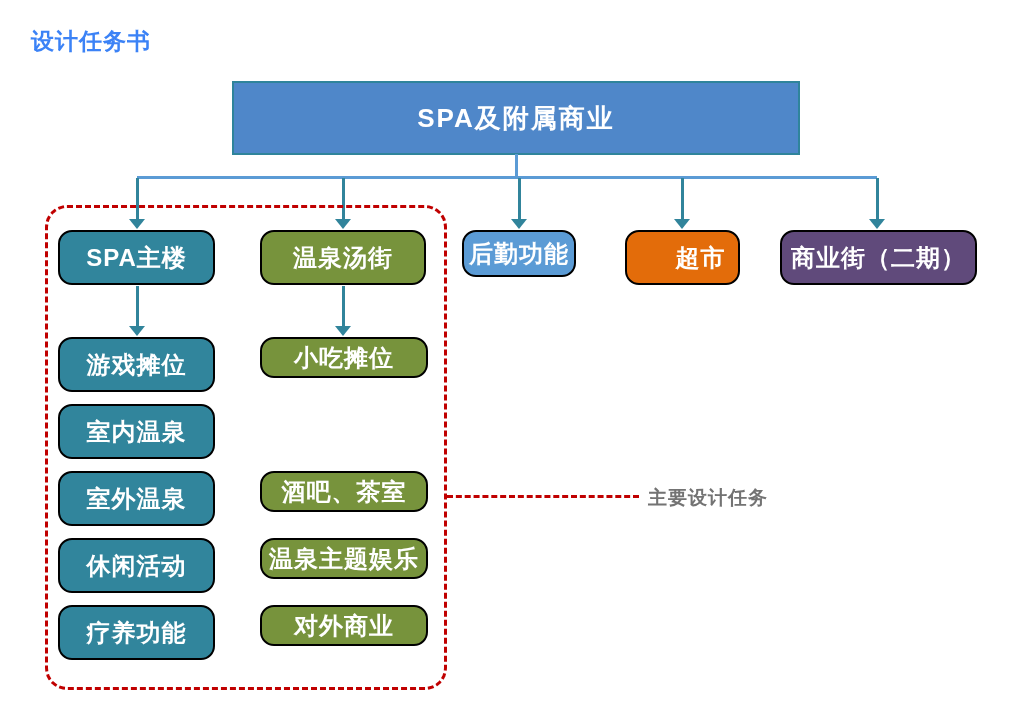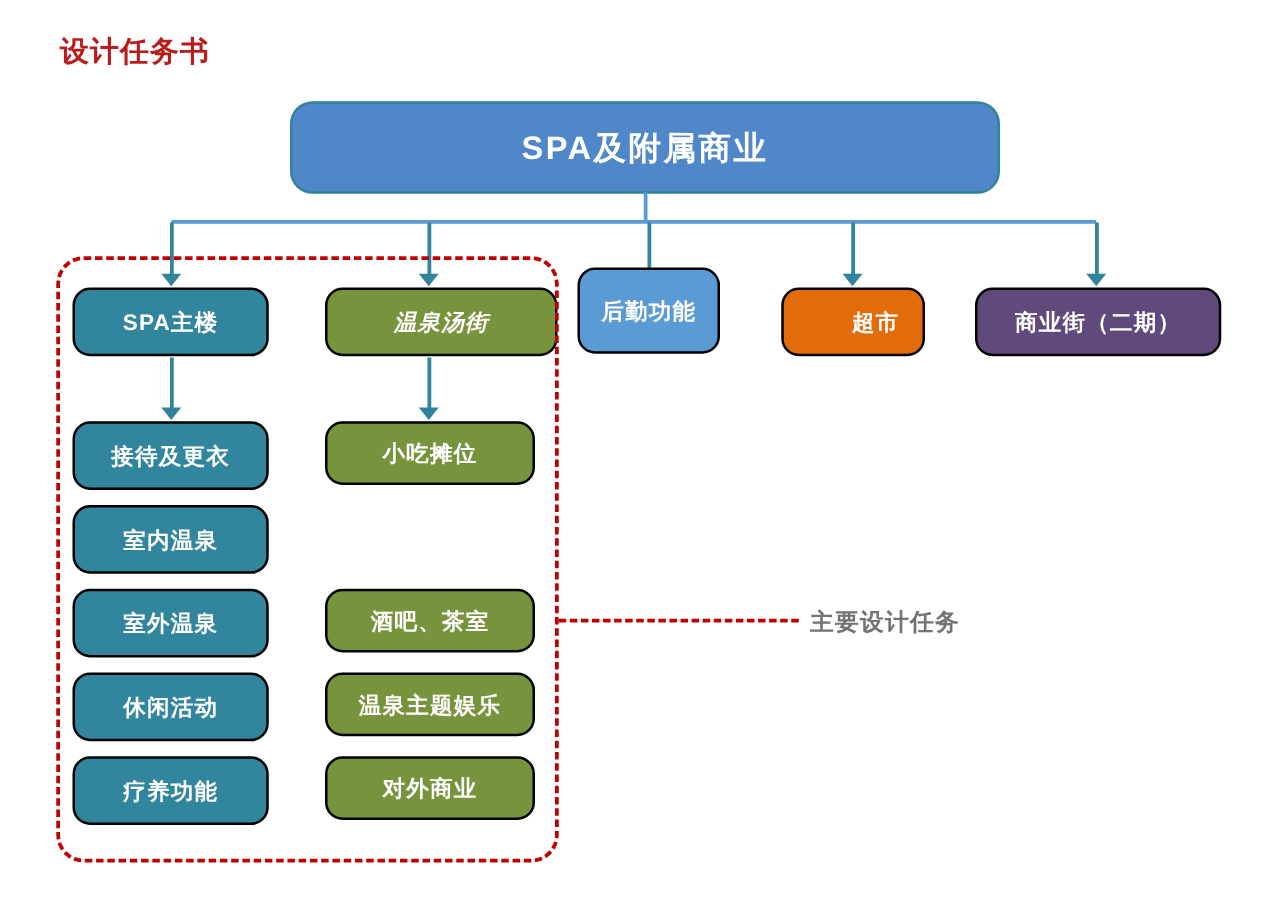--- a/index.html
+++ b/index.html
@@ -8,69 +8,69 @@
   .canvas {
     position: relative;
     width: 1024px;
     height: 724px;
     background: #ffffff;
     overflow: hidden;
   }
 
   .page-title {
     position: absolute;
-    left: 48px;
+    left: 31px;
     top: 26px;
     font-size: 23px;
     font-weight: bold;
-    color: #b91c1c;
+    color: #3b82f6;
     letter-spacing: 1px;
   }
 
   
   .box {
     position: absolute;
     display: flex;
     align-items: center;
     justify-content: center;
     color: #ffffff;
     font-weight: bold;
-    font-size: 18px;
+    font-size: 24px;
     border: 2.5px solid #000000;
     border-radius: 14px;
     box-sizing: border-box;
     text-align: center;
     letter-spacing: 1px;
   }
 
   .root-box {
     left: 232px; top: 81px; width: 568px; height: 74px;
     background: #4F87C9;
     border: 2px solid #2F849B;
-    border-radius: 18px;
+    border-radius: 0;
     font-size: 26px;
     letter-spacing: 2px;
   }
 
   .teal   { background: #31859C; }
   .olive  { background: #77933C; }
   .blue2  { background: #5B9BD5; }
   .orange { background: #E36C0A; }
   .purple { background: #604A7B; }
 
   
   .n-spa-main   { left: 58px;  top: 230px; width: 157px; height: 55px; }
-  .n-street     { left: 260px; top: 230px; width: 186px; height: 55px; font-style: italic; }
-  .n-logistics  { left: 462px; top: 214px; width: 114px; height: 69px; }
+  .n-street     { left: 260px; top: 230px; width: 166px; height: 55px; }
+  .n-logistics  { left: 462px; top: 230px; width: 114px; height: 47px; }
   .n-market     { left: 625px; top: 230px; width: 115px; height: 55px; padding-left: 36px; }
   .n-commercial { left: 780px; top: 230px; width: 197px; height: 55px; }
 
   
   .col1 { left: 58px;  width: 157px; height: 55px; }
-  .col2 { left: 260px; width: 168px; height: 51px; }
+  .col2 { left: 260px; width: 168px; height: 41px; }
   .r1 { top: 337px; } .r2 { top: 404px; } .r3 { top: 471px; }
   .r4 { top: 538px; } .r5 { top: 605px; }
 
   
   .vstub {
     position: absolute;
     left: 514.5px; top: 154px; width: 3px; height: 23px;
     background: #5B9BD5;
   }
   .hline {
@@ -150,21 +150,21 @@
   <div class="box olive n-street">温泉汤街</div>
   <div class="box blue2 n-logistics">后勤功能</div>
   <div class="box orange n-market">超市</div>
   <div class="box purple n-commercial">商业街（二期）</div>
 
   <div class="drop drop-l3 x1"></div>
   <div class="head head-l3 hx1"></div>
   <div class="drop drop-l3 x2"></div>
   <div class="head head-l3 hx2"></div>
 
-  <div class="box teal col1 r1">接待及更衣</div>
+  <div class="box teal col1 r1">游戏摊位</div>
   <div class="box teal col1 r2">室内温泉</div>
   <div class="box teal col1 r3">室外温泉</div>
   <div class="box teal col1 r5">疗养功能</div>
   <div class="box teal col1 r4">休闲活动</div>
 
   <div class="box olive col2 r1">小吃摊位</div>
   <div class="box olive col2 r3">酒吧、茶室</div>
   <div class="box olive col2 r4">温泉主题娱乐</div>
   <div class="box olive col2 r5">对外商业</div>
 

